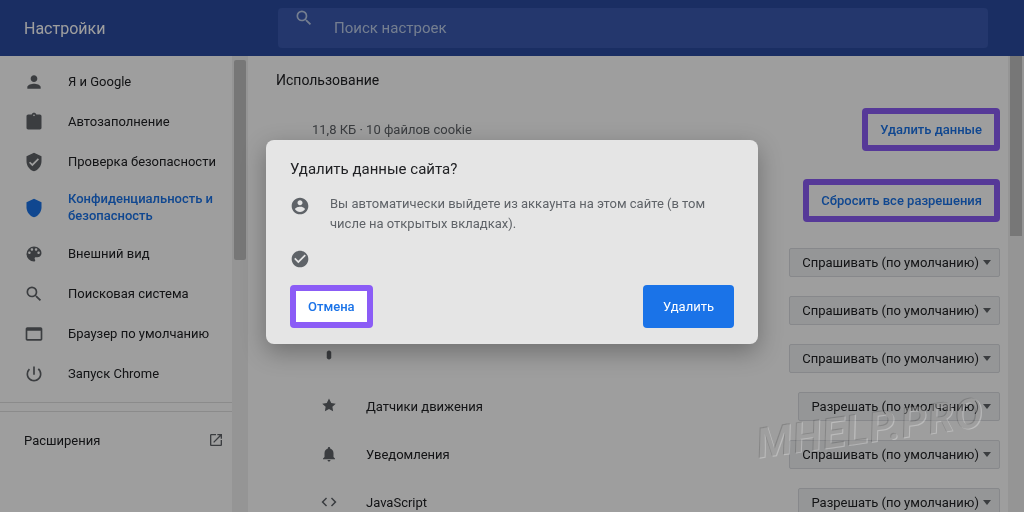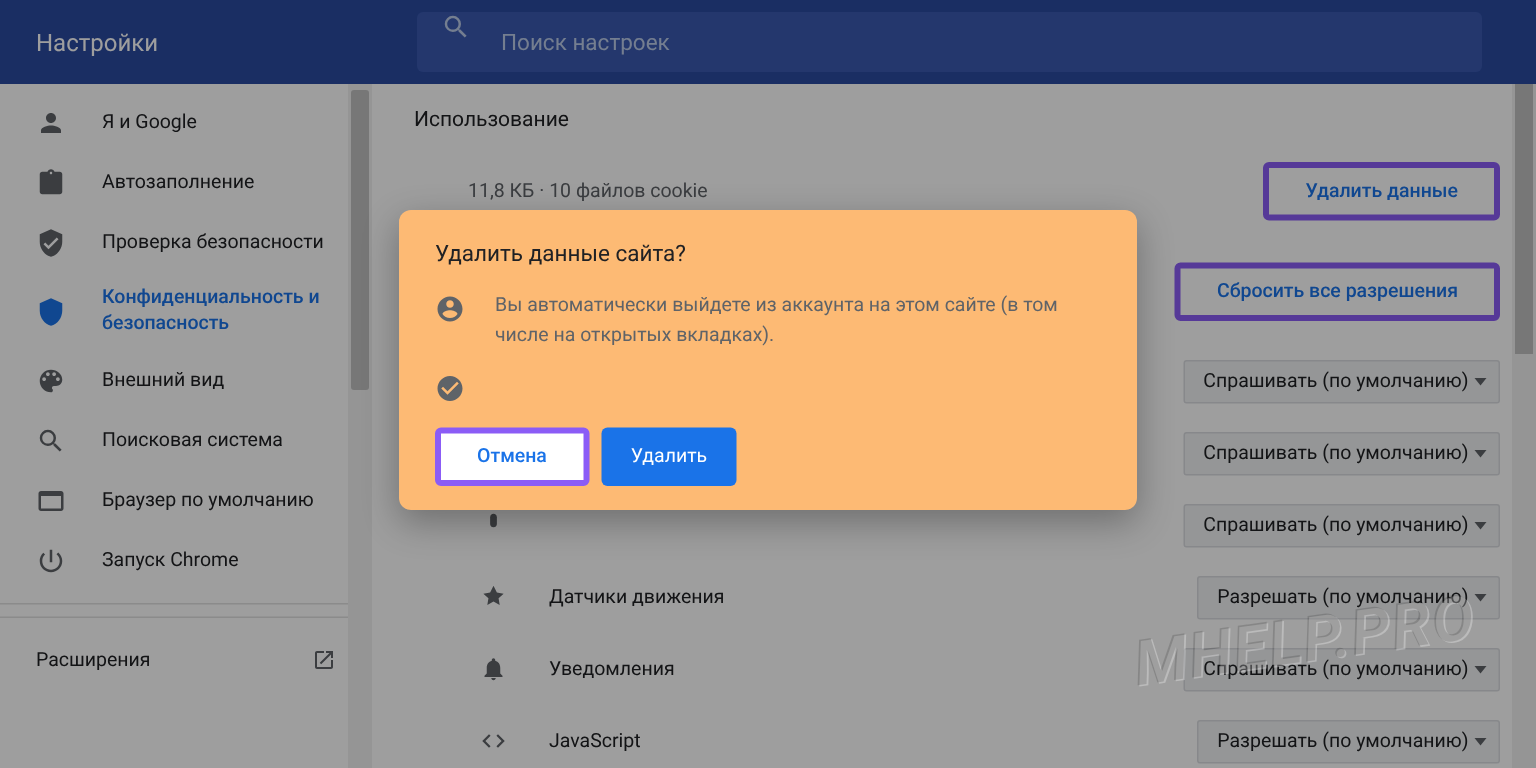--- a/index.html
+++ b/index.html
@@ -20,38 +20,38 @@
 .sb-item .txt{line-height:1.3}
 .sb-sep{height:1px;background:#e0e0e0;margin:8px 0}
 .sb-more{display:flex;align-items:center;justify-content:space-between;height:40px;padding:0 24px;font-size:13px;color:#5f6368;cursor:pointer}
 .sb-ext{display:flex;align-items:center;justify-content:space-between;height:40px;padding:0 24px;font-size:13px;color:#202124}
 .scrollbar{position:absolute;right:0;top:0;width:16px;height:100%;background:#f1f1f1}
 .sb-thumb{position:absolute;right:2px;top:4px;width:12px;height:200px;background:#c1c1c1;border-radius:2px}
 .content{flex:1;background:#fff;padding:12px 24px 0 24px;overflow:hidden;position:relative}
 .section-title{font-size:14px;color:#202124;margin:4px 0 12px 4px}
 .usage-row{display:flex;justify-content:space-between;align-items:center;padding:8px 0 20px 40px}
 .usage-text{font-size:13px;color:#5f6368}
-.btn-outline{border:4px solid #8b5cf6;background:#fff;color:#1a73e8;font-size:13px;padding:8px 24px;border-radius:4px;cursor:pointer;font-weight:500}
+.btn-outline{border:6px solid #8b5cf6;background:#fff;color:#1a73e8;font-size:13px;padding:8px 12px;border-radius:4px;cursor:pointer;font-weight:500}
 .reset-row{display:flex;justify-content:flex-end;padding:8px 0 16px}
 .perm-row{display:flex;align-items:center;justify-content:space-between;height:48px;padding-left:48px}
 .perm-left{display:flex;align-items:center;gap:28px}
 .perm-ic{width:18px;height:18px;fill:#5f6368}
 .perm-label{font-size:13px;color:#202124}
 .perm-select{display:flex;align-items:center;gap:4px;background:#f1f3f4;border:1px solid #dadce0;padding:6px 8px 6px 12px;font-size:13px;color:#202124;border-radius:2px;cursor:pointer}
 .tri{border-left:4px solid transparent;border-right:4px solid transparent;border-top:5px solid #5f6368}
 .v-scrollbar{position:absolute;right:0;top:56px;width:16px;height:456px;background:#f1f1f1}
 .v-thumb{position:absolute;right:2px;top:0;width:12px;height:180px;background:#c1c1c1}
 .overlay{position:absolute;inset:0;background:rgba(0,0,0,0.38);display:flex;align-items:flex-start;justify-content:center;padding-top:140px}
-.dialog{width:492px;background:#fdba74;border-radius:8px;padding:20px 24px 16px;box-shadow:0 8px 24px rgba(0,0,0,0.3)}
+.dialog{width:492px;background:#e5e5e5;border-radius:8px;padding:20px 24px 16px;box-shadow:0 8px 24px rgba(0,0,0,0.3)}
 .dlg-title{font-size:15px;color:#202124;margin-bottom:16px}
 .dlg-text{font-size:13px;color:#5f6368;margin-bottom:16px;line-height:1.5}
 .dlg-row{display:flex;gap:20px;margin-bottom:14px}
 .dlg-ic{width:20px;height:20px;fill:#5f6368;flex-shrink:0;margin-top:2px}
 .dlg-row-text{font-size:13px;color:#5f6368;line-height:1.5}
-.dlg-actions{display:flex;justify-content:flex-start;gap:8px;margin-top:16px}
+.dlg-actions{display:flex;justify-content:space-between;gap:8px;margin-top:16px}
 .btn-primary{background:#1a73e8;color:#fff;border:none;font-size:13px;padding:8px 20px;border-radius:4px;cursor:pointer;font-weight:400}
 .watermark{position:absolute;right:40px;bottom:60px;font-size:42px;font-weight:bold;color:rgba(0,0,0,0.15);font-style:italic;transform:rotate(-8deg);pointer-events:none;letter-spacing:1px;text-shadow:1px 1px 0 rgba(255,255,255,0.3)}
 </style>
 </head>
 <body>
 
 <div class="header">
   <div class="header-title">Настройки</div>
   <div class="search-wrap">
     <svg viewBox="0 0 24 24">

